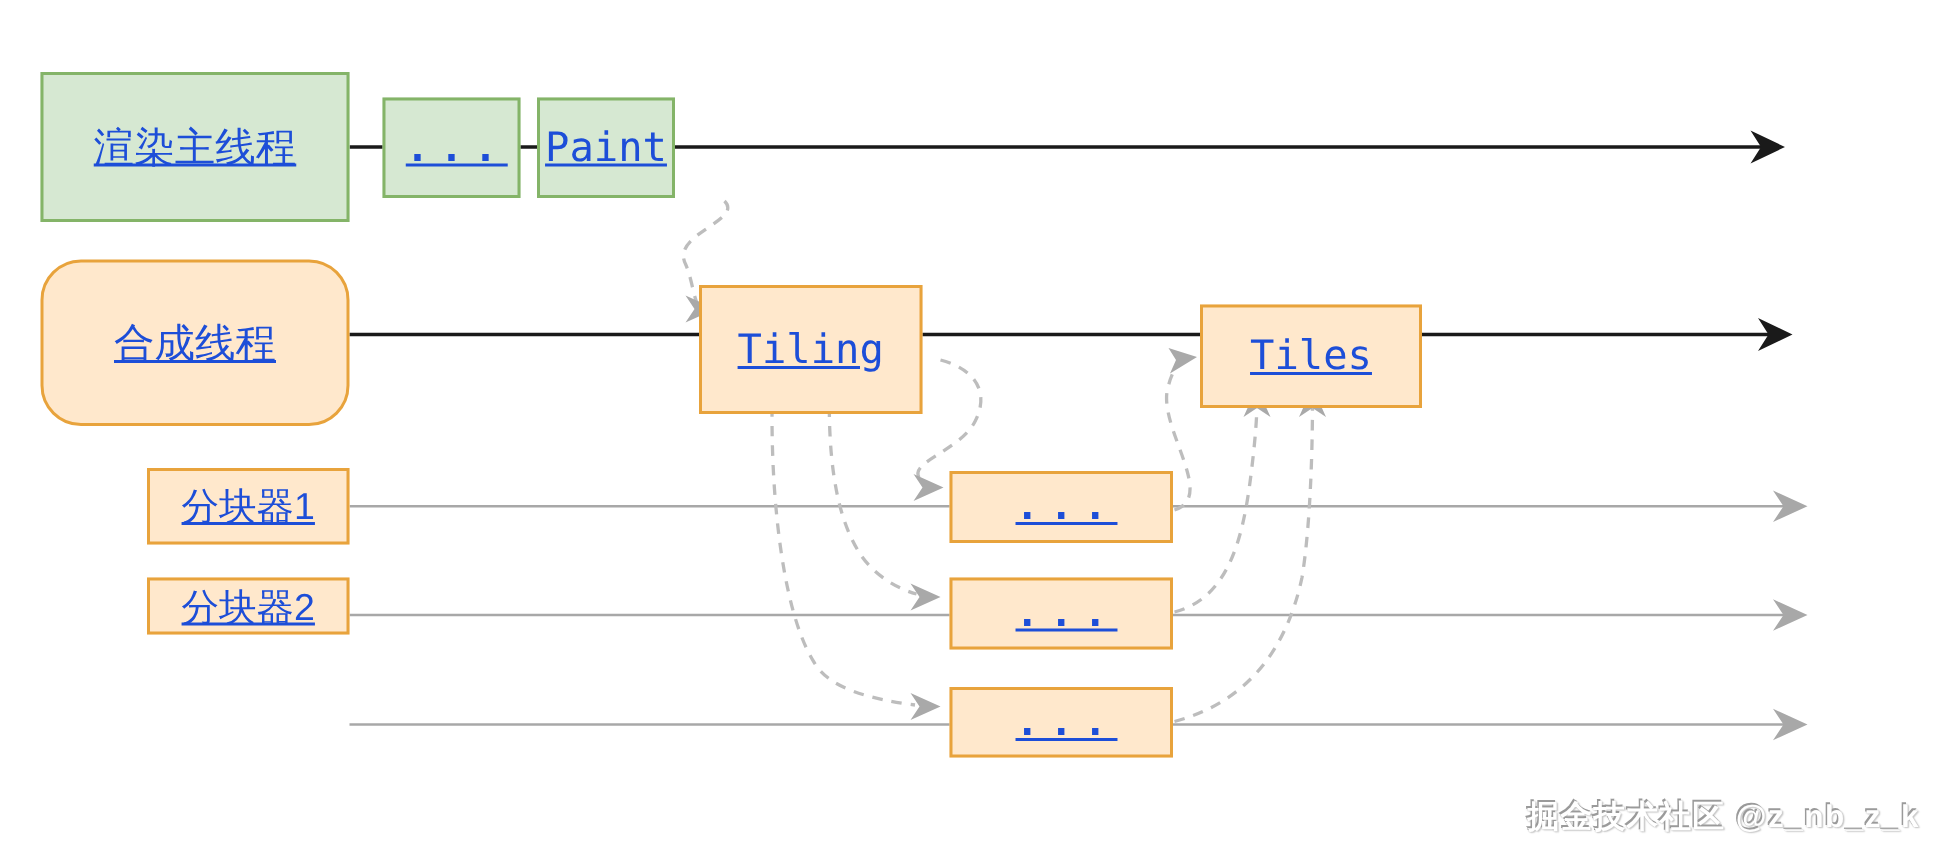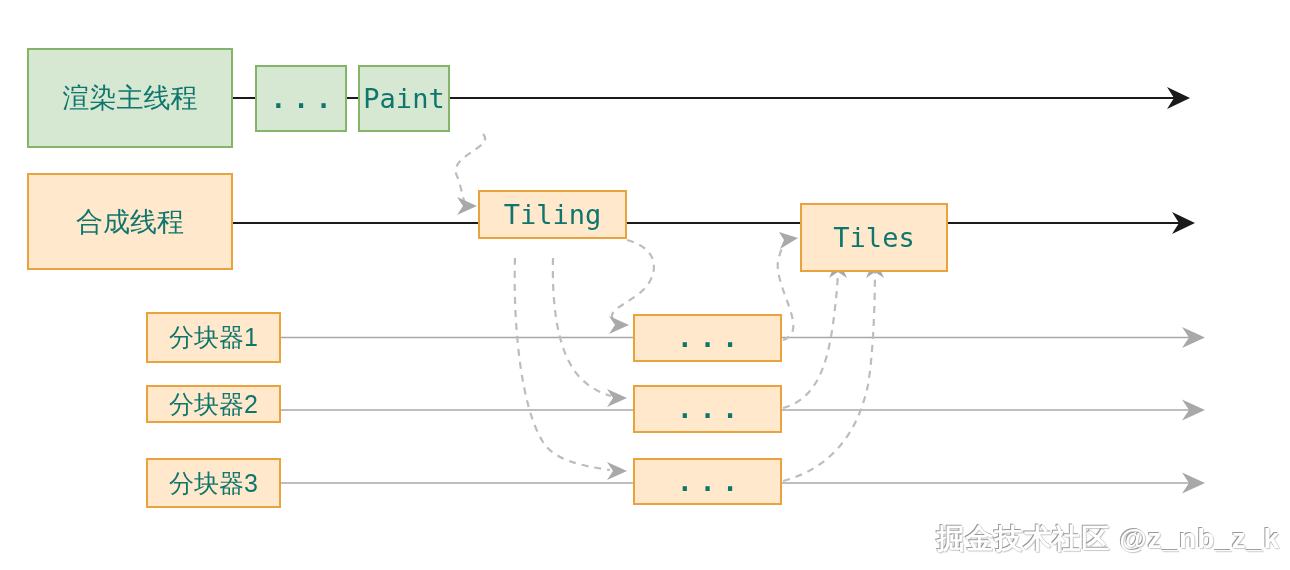--- a/index.html
+++ b/index.html
@@ -3,31 +3,31 @@
 <meta charset="utf-8">
 <style>
   html,body{margin:0;padding:0;background:#ffffff;}
   .stage{
     position:relative;width:1290px;height:570px;background:#ffffff;
     font-family:"Liberation Sans",sans-serif;overflow:hidden;
   }
   .wires{position:absolute;left:0;top:0;width:1290px;height:570px;}
   .node{
     position:absolute;box-sizing:border-box;display:flex;align-items:center;justify-content:center;
-    color:#0f766e;white-space:nowrap;
+    color:#1d4ed8;white-space:nowrap;text-decoration:underline;
   }
   .green{background:#d6e8d2;border:2px solid #84b468;}
   .orange{background:#ffe8cc;border:2px solid #e8a33c;}
   .cjk{font-family:"Liberation Sans",sans-serif;font-size:27px;}
-  .cjk-sm{font-family:"Liberation Sans",sans-serif;font-size:25px;margin-left:48px;}
+  .cjk-sm{font-family:"Liberation Sans",sans-serif;font-size:25px;}
   .mono{font-family:"DejaVu Sans Mono","Liberation Mono",monospace;font-size:27px;font-weight:500;}
   .dots{font-family:"DejaVu Sans Mono","Liberation Mono",monospace;font-size:26px;font-weight:700;letter-spacing:7px;text-indent:7px;line-height:10px;}
   .watermark{
     position:absolute;right:10px;bottom:12px;
-    font-size:28px;font-weight:700;letter-spacing:1px;
+    font-size:21px;font-weight:700;letter-spacing:1px;
     color:#ffffff;
     text-shadow:-1px -1px 0 #9a9a9a, 1px 1px 1px #c9c9c9, 0 0 1px #9a9a9a;
   }
 </style>
 </head>
 <body>
 
 <div class="stage">
 
   <svg class="wires" viewBox="0 0 1290 570" xmlns="http://www.w3.org/2000/svg">
@@ -78,43 +78,40 @@
   </div>
 
   <div class="node green dots" style="left:255px;top:65px;width:92px;height:67px;">
     <span>...</span>
   </div>
 
   <div class="node green mono" style="left:358px;top:65px;width:92px;height:67px;">
     <span>Paint</span>
   </div>
 
-  <div class="node orange cjk" style="left:27px;top:173px;width:206px;height:97px;">
+  <div class="node orange cjk" style="left:27px;top:173px;width:206px;height:111px;border-radius:27px;">
     <span>合成线程</span>
   </div>
 
-  <div class="node orange mono" style="left:478px;top:190px;width:149px;height:49px;text-align:center;">
+  <div class="node orange mono" style="left:466px;top:190px;width:149px;height:86px;text-align:center;">
     <span>Tiling</span>
   </div>
 
   <div class="node orange mono" style="left:800px;top:203px;width:148px;height:69px;">
     <span>Tiles</span>
   </div>
 
   <div class="node orange cjk-sm" style="left:98px;top:312px;width:135px;height:51px;">
     <span>分块器1</span>
   </div>
 
   <div class="node orange cjk-sm" style="left:98px;top:385px;width:135px;height:38px;">
     <span>分块器2</span>
   </div>
 
-  <div class="node orange cjk-sm" style="left:98px;top:458px;width:135px;height:50px;">
-    <span>分块器3</span>
-  </div>
 
   <div class="node orange dots" style="left:633px;top:314px;width:149px;height:48px;">
     <span>...</span>
   </div>
 
   <div class="node orange dots" style="left:633px;top:385px;width:149px;height:48px;">
     <span>...</span>
   </div>
 
   <div class="node orange dots" style="left:633px;top:458px;width:149px;height:47px;">

